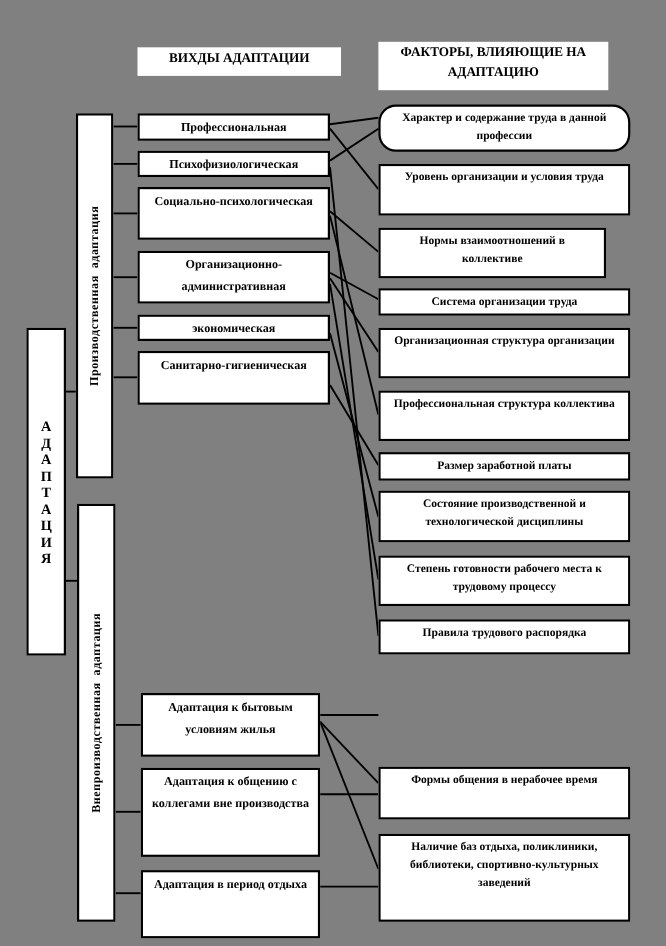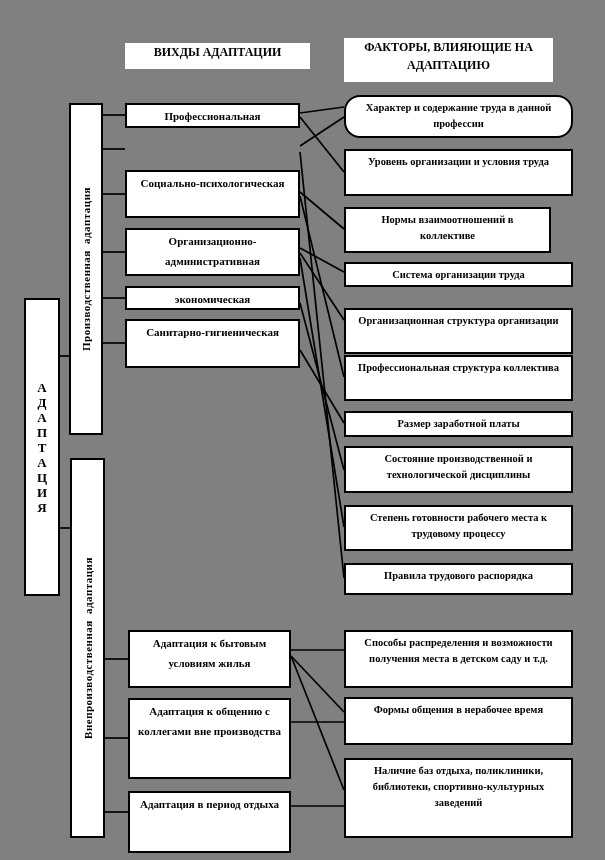--- a/index.html
+++ b/index.html
@@ -70,33 +70,33 @@
       <span>И</span>
       <span>Я</span>
     </div>
 <div class="box group-box" style="left: 69px; top: 103px; width: 34px; height: 332px;">
       <span>Производственная  адаптация</span>
     </div>
     <div class="box group-box" style="left: 70px; top: 458px; width: 35px; height: 380px;">
       <span>Внепроизводственная адаптация</span>
     </div>
     <div class="box type-box" style="left: 125px; top: 103px; width: 175px; height: 25px;">Профессиональная</div>
+    <div class="box type-box" style="left: 125px; top: 137px; width: 175px; height: 24px;">Психофизиологическая</div>
     <div class="box type-box" style="left: 125px; top: 170px; width: 175px; height: 48px;">Социально-психологическая</div>
     <div class="box type-box" style="left: 125px; top: 228px; width: 175px; height: 48px;">Организационно-административная</div>
     <div class="box type-box" style="left: 125px; top: 286px; width: 175px; height: 24px;">экономическая</div>
     <div class="box type-box" style="left: 125px; top: 319px; width: 175px; height: 49px;">Санитарно-гигиеническая</div>
     <div class="box type-box" style="left: 128px; top: 630px; width: 163px; height: 58px;">Адаптация к бытовым условиям жилья</div>
     <div class="box type-box" style="left: 128px; top: 698px; width: 163px; height: 81px;">Адаптация к общению с коллегами вне производства</div>
     <div class="box type-box" style="left: 128px; top: 791px; width: 163px; height: 62px; text-align: center;">Адаптация в период отдыха</div>
     <div class="box factor-box" style="left: 344px; top: 95px; width: 229px; height: 43px; border-radius: 16px;">Характер и содержание труда в данной профессии</div>
     <div class="box factor-box" style="left: 344px; top: 149px; width: 229px; height: 47px;">Уровень организации и условия труда</div>
     <div class="box factor-box" style="left: 344px; top: 207px; width: 207px; height: 46px;">Нормы взаимоотношений в коллективе</div>
     <div class="box factor-box" style="left: 344px; top: 262px; width: 229px; height: 25px;">Система организации труда</div>
-    <div class="box factor-box" style="left: 344px; top: 308px; width: 229px; height: 46px;">Организационная структура организации</div>
+    <div class="box factor-box" style="left: 344px; top: 298px; width: 229px; height: 46px;">Организационная структура организации</div>
     <div class="box factor-box" style="left: 344px; top: 355px; width: 229px; height: 46px;">Профессиональная структура коллектива</div>
     <div class="box factor-box" style="left: 344px; top: 411px; width: 229px; height: 26px;">Размер заработной платы</div>
     <div class="box factor-box" style="left: 344px; top: 446px; width: 229px; height: 47px;">Состояние производственной и технологической дисциплины</div>
     <div class="box factor-box" style="left: 344px; top: 505px; width: 229px; height: 46px;">Степень готовности рабочего места к трудовому процессу</div>
     <div class="box factor-box" style="left: 344px; top: 563px; width: 229px; height: 32px;">Правила трудового распорядка</div>
-    <div class="box factor-box" style="left: 344px; top: 630px; width: 229px; height: 58px;">Способы распределения и возможности получения места в детском саду и т.д.</div>
     <div class="box factor-box" style="left: 344px; top: 697px; width: 229px; height: 48px;">Формы общения в нерабочее время</div>
     <div class="box factor-box" style="left: 344px; top: 758px; width: 229px; height: 80px;">Наличие баз отдыха, поликлиники, библиотеки, спортивно-культурных заведений</div>
   </div>
 
 </body></html>

